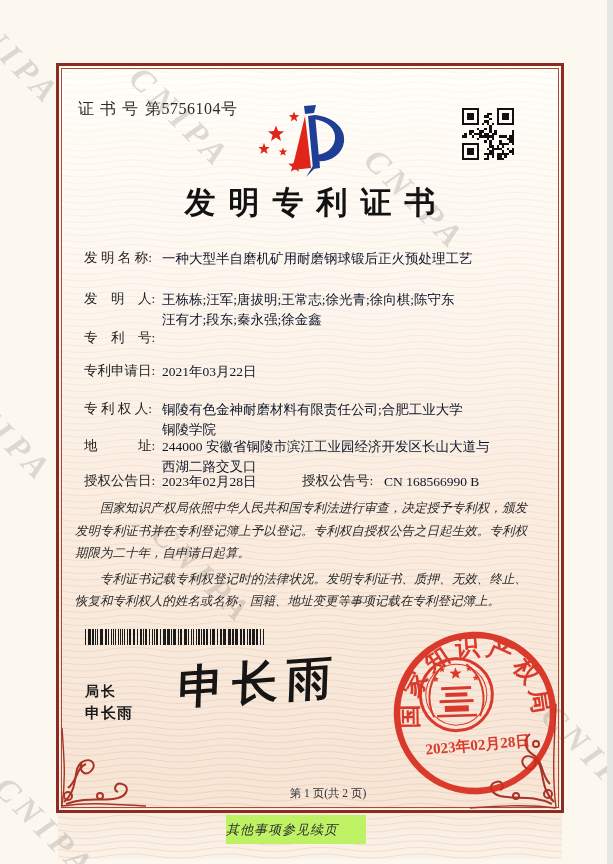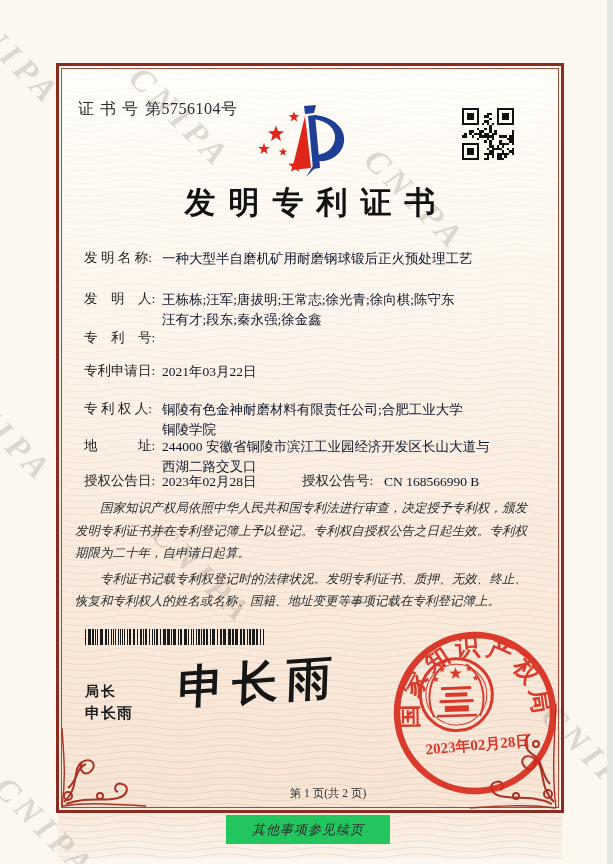--- a/index.html
+++ b/index.html
@@ -43,22 +43,22 @@
   .officer-title{position:absolute;left:85px;top:683px;z-index:4;
          font-family:"Liberation Sans","DejaVu Sans",sans-serif;font-weight:600;font-size:14px;letter-spacing:2px;color:#1b1b1b;}
   .officer-name{position:absolute;left:85px;top:704px;z-index:4;
          font-family:"Liberation Sans","DejaVu Sans",sans-serif;font-weight:600;font-size:15px;letter-spacing:1px;color:#1b1b1b;}
   .signature{position:absolute;left:178px;top:652px;z-index:4;font-size:46px;font-weight:600;
          letter-spacing:8px;color:#161616;transform:rotate(-4deg) skewX(-6deg);
          font-family:"Liberation Serif","DejaVu Serif",serif;}
   .seal{position:absolute;left:388px;top:626px;z-index:4;}
   .page-info{position:absolute;left:56px;top:786px;width:544px;z-index:4;text-align:center;
          font-size:11.5px;color:#333;}
-  .cont-box{position:absolute;left:226px;top:815px;width:164px;height:29px;z-index:5;background:#22c55e;
-         display:flex;align-items:center;justify-content:center;}
+  .cont-box{position:absolute;left:226px;top:815px;width:140px;height:29px;z-index:5;background:#bef264;
+         display:flex;align-items:center;}
   .cont-box span{font:italic 13px "Liberation Serif","DejaVu Serif",serif;color:#2e2e2e;letter-spacing:1px;}
 </style>
 </head>
 <body>
 
 <div class="page">
 
   <div class="interior">
     <svg id="waves-main" width="500" height="742" viewBox="0 0 500 742">
         <path d="M0 4.0 q 24 4.2 48 0 q 24 -4.2 48 0 q 24 4.2 48 0 q 24 -4.2 48 0 q 24 4.2 48 0 q 24 -4.2 48 0 q 24 4.2 48 0 q 24 -4.2 48 0 q 24 4.2 48 0 q 24 -4.2 48 0 q 24 4.2 48 0" fill="none" stroke="#e9cdbb" stroke-opacity="0.14"></path>

